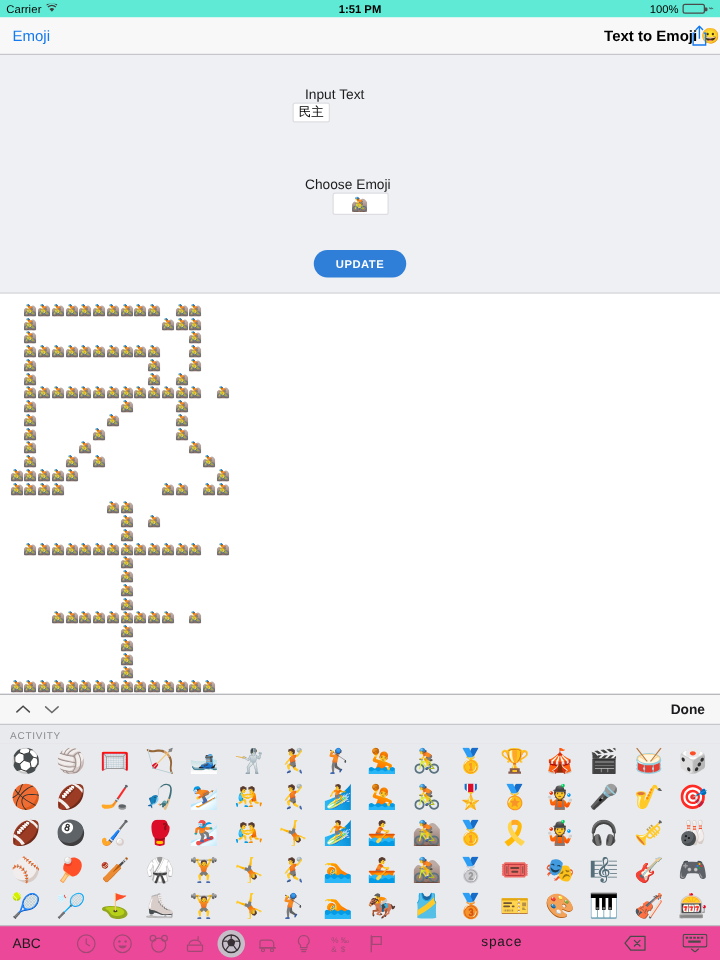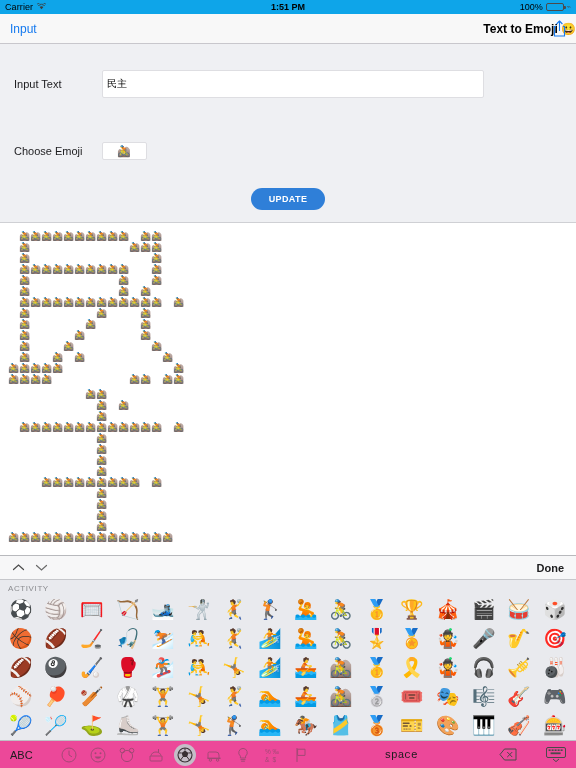--- a/index.html
+++ b/index.html
@@ -17,21 +17,21 @@
     width: 576px;
     height: 768px;
     display: flex;
     flex-direction: column;
     background: #ffffff;
   }
 
   
   .statusbar {
     height: 14px;
-    background: #0ea5e9;
+    background: #5eead4;
     display: flex;
     align-items: center;
     font-size: 9px;
     color: #000;
     padding: 0 5px;
     flex: 0 0 auto;
     position: relative;
   }
   .sb-left { display: flex; align-items: center; gap: 4px; }
   .sb-carrier { font-size: 9px; letter-spacing: 0.1px; }
@@ -111,20 +111,21 @@
     background: #eff0f3;
     border-bottom: 1px solid #cfd0d4;
     padding: 10px 0 12px 0;
     flex: 0 0 auto;
   }
   .form-row {
     display: flex;
     align-items: center;
     padding: 16px 14px;
     margin-bottom: 12px;
+    flex-direction: column;
   }
   .form-label {
     width: 88px;
     font-size: 11px;
     color: #1c1c1e;
   }
   .text-input {
     flex: 1;
     height: 28px;
     background: #ffffff;
@@ -311,21 +312,21 @@
     <div class="sb-right">
       <span>100%</span>
       <span class="battery">
         <span class="battery-fill" style="width:100%"></span>
       </span>
       <span class="charge-bolt">⌁</span>
     </div>
   </div>
 
   <div class="navbar">
-    <div class="nav-copy">Input</div>
+    <div class="nav-copy">Emoji</div>
     <div class="nav-title">Text to Emoji 😀</div>
     <div class="nav-share">
       <svg width="13" height="17" viewBox="0 0 13 17">
         <path d="M3 6.5 H1.5 V16 H11.5 V6.5 H10" stroke="#1479ef" stroke-width="1.1" fill="none"></path>
         <path d="M6.5 1 V11" stroke="#1479ef" stroke-width="1.1" fill="none"></path>
         <path d="M3.6 4 L6.5 1 L9.4 4" stroke="#1479ef" stroke-width="1.1" fill="none" stroke-linejoin="round"></path>
       </svg>
     </div>
   </div>
 

